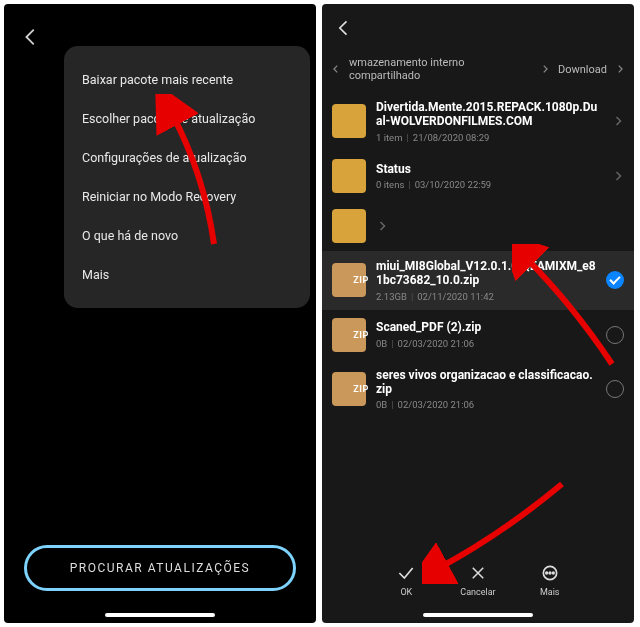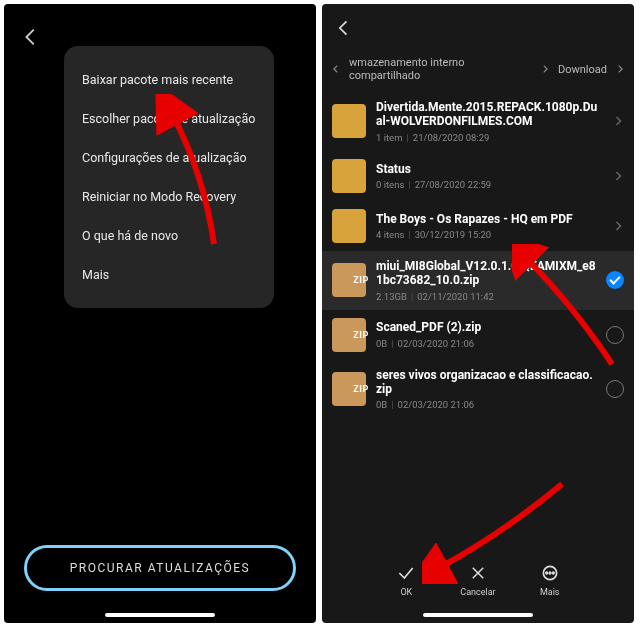--- a/index.html
+++ b/index.html
@@ -3,21 +3,21 @@
 <meta charset="utf-8">
 <style>
   * { box-sizing: border-box; margin: 0; padding: 0; font-family: -apple-system, BlinkMacSystemFont, "Segoe UI", Roboto, sans-serif; }
   body { background: #fff; width: 640px; height: 627px; overflow: hidden; }
   .wrap { display: flex; gap: 6px; padding: 4px; }
   .phone { position: relative; width: 312px; height: 619px; background: #000; border-radius: 4px; overflow: hidden; color: #fff; }
   .phone.right { background: #181818; }
 
   
   .left .back { position: absolute; top: 22px; left: 16px; }
-  .left .menu { position: absolute; top: 42px; left: 60px; width: 210px; background: #262626; border-radius: 14px; padding: 14px 18px; }
+  .left .menu { position: absolute; top: 42px; left: 60px; width: 246px; background: #262626; border-radius: 14px; padding: 14px 18px; }
   .left .menu .item { font-size: 12.5px; color: #e8e8e8; padding: 12px 0; line-height: 1.2; }
   .left .bigbtn { position: absolute; bottom: 32px; left: 20px; right: 20px; height: 46px; border: 3px solid #7dd3fc; border-radius: 24px; display: flex; align-items: center; justify-content: center; font-size: 12px; letter-spacing: 1.5px; color: #ddd; }
   .homebar { position: absolute; bottom: 6px; left: 50%; transform: translateX(-50%); width: 110px; height: 4px; background: #fff; border-radius: 2px; }
 
   
   .right .topbar { display: flex; align-items: center; justify-content: center; height: 48px; position: relative; }
   .right .topbar .back { position: absolute; left: 12px; top: 14px; }
   .right .title { font-size: 14px; font-weight: 500; color: #fff; }
   .right .crumbs { display: flex; align-items: center; gap: 8px; font-size: 11px; color: #bbb; padding: 4px 9px 10px; }
   .crumbs .chev { color: #777; }
@@ -122,35 +122,31 @@
             <svg width="12" height="12" viewBox="0 0 24 24" fill="none" stroke="#666" stroke-width="3">
               <path d="M9 4 L17 12 L9 20"></path>
             </svg>
           </span>
       </div>
 
       <div class="frow">
         <div class="ficon folder"></div>
         <div class="fmeta">
           <div class="fname">Status</div>
-          <div class="fsub"><span>0 itens</span><span class="sep">|</span><span>27/08/2020 22:59</span></div>
+          <div class="fsub"><span>0 itens</span><span class="sep">|</span><span>03/10/2020 22:59</span></div>
         </div>
         <span class="rchev">
             <svg width="12" height="12" viewBox="0 0 24 24" fill="none" stroke="#666" stroke-width="3">
               <path d="M9 4 L17 12 L9 20"></path>
             </svg>
           </span>
       </div>
 
       <div class="frow">
         <div class="ficon folder"></div>
-        <div class="fmeta">
-          <div class="fname">The Boys - Os Rapazes - HQ em PDF</div>
-          <div class="fsub"><span>4 itens</span><span class="sep">|</span><span>30/12/2019 15:20</span></div>
-        </div>
         <span class="rchev">
             <svg width="12" height="12" viewBox="0 0 24 24" fill="none" stroke="#666" stroke-width="3">
               <path d="M9 4 L17 12 L9 20"></path>
             </svg>
           </span>
       </div>
 
       <div class="frow sel">
         <div class="ficon zip">ZIP</div>
         <div class="fmeta">

